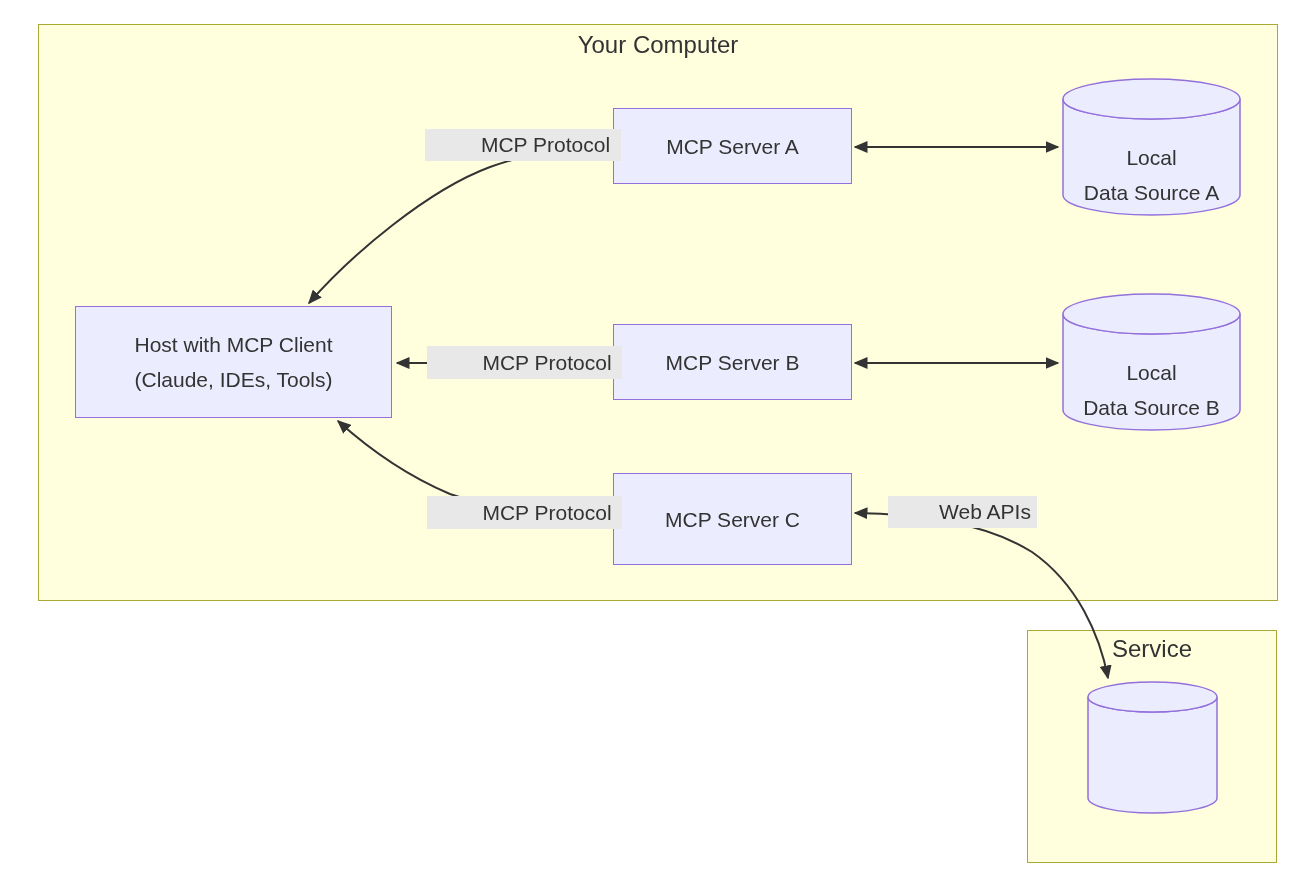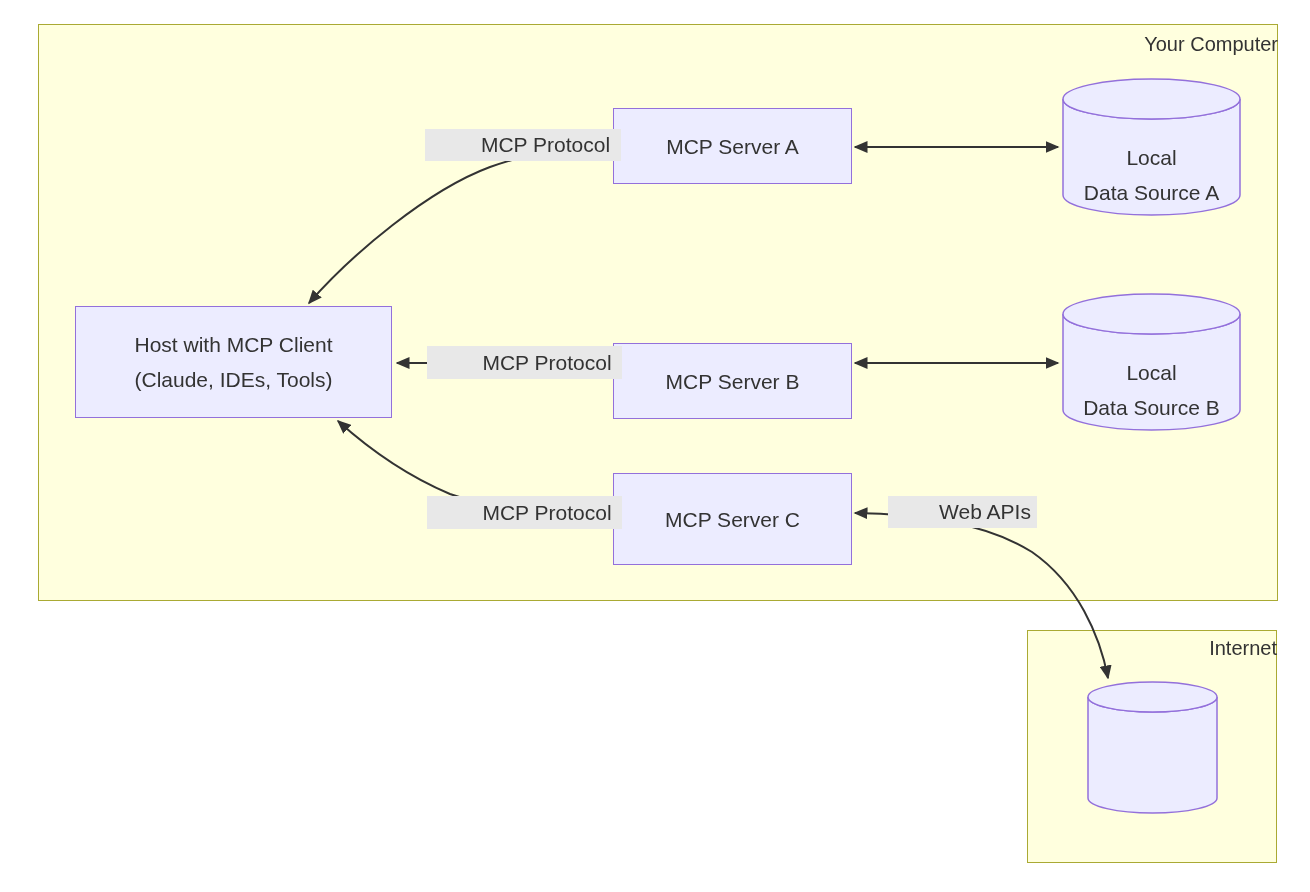--- a/index.html
+++ b/index.html
@@ -7,21 +7,21 @@
     position: relative; width: 1310px; height: 892px; overflow: hidden;
     font-family: "Liberation Sans", sans-serif; color: var(--text, #333333);
     background: var(--canvas-bg, #ffffff);
   }
   .cluster {
     position: absolute; box-sizing: border-box;
     background: var(--cluster-fill, #ffffde);
     border: 1px solid var(--cluster-border, #aaaa33);
   }
   .cluster-title {
-    position: absolute; text-align: right; font-size: 20px; line-height: 25px;
+    position: absolute; text-align: center; font-size: 24px; line-height: 25px;
     color: var(--text, #333333);
   }
   .node {
     position: absolute; box-sizing: border-box;
     background: var(--node-fill, #ECECFF);
     border: 1.5px solid var(--node-border, #9370DB);
     display: flex; flex-direction: column; align-items: center; justify-content: center;
     font-size: 21px; line-height: 35px; text-align: center;
   }
   .edges { position: absolute; left: 0; top: 0; }
@@ -40,32 +40,32 @@
 </style>
 </head>
 <body>
 
 <div class="stage">
 
   <div class="cluster" style="left:38px; top:24px; width:1240px; height:577px;"></div>
   <div class="cluster-title" style="left:38px; top:32px; width:1240px;">Your Computer</div>
 
   <div class="cluster" style="left:1027px; top:630px; width:250px; height:233px;"></div>
-  <div class="cluster-title" style="left:1027px; top:636px; width:250px;">Internet</div>
+  <div class="cluster-title" style="left:1027px; top:636px; width:250px;">Service</div>
 
   <div class="node" style="left:75px; top:306px; width:317px; height:112px;">
     <span>Host with MCP Client</span>
     <span>(Claude, IDEs, Tools)</span>
   </div>
 
   <div class="node" style="left:613px; top:108px; width:239px; height:76px;">
     <span>MCP Server A</span>
   </div>
 
-  <div class="node" style="left:613px; top:324px; width:239px; height:76px;margin-top:19px;">
+  <div class="node" style="left:613px; top:324px; width:239px; height:76px;">
     <span>MCP Server B</span>
   </div>
 
   <div class="node" style="left:613px; top:473px; width:239px; height:92px;">
     <span>MCP Server C</span>
   </div>
 
   <svg class="edges" width="1310" height="892" viewBox="0 0 1310 892">
     <defs>
       <marker id="arrow-end" viewBox="0 0 14 12" markerWidth="14" markerHeight="12" refX="12.5" refY="6" orient="auto" markerUnits="userSpaceOnUse">

